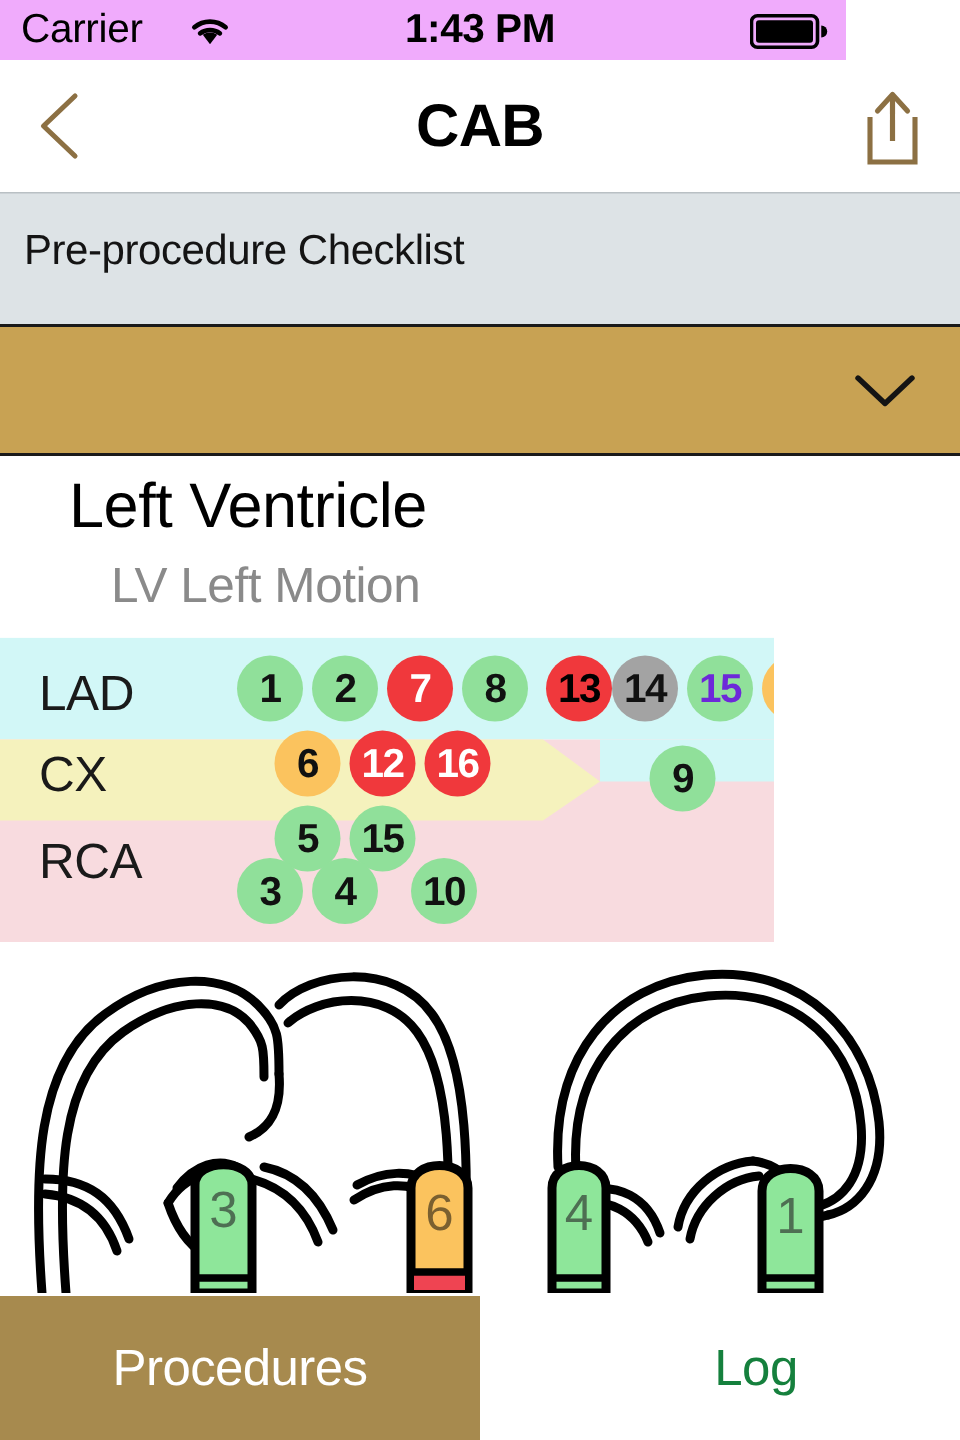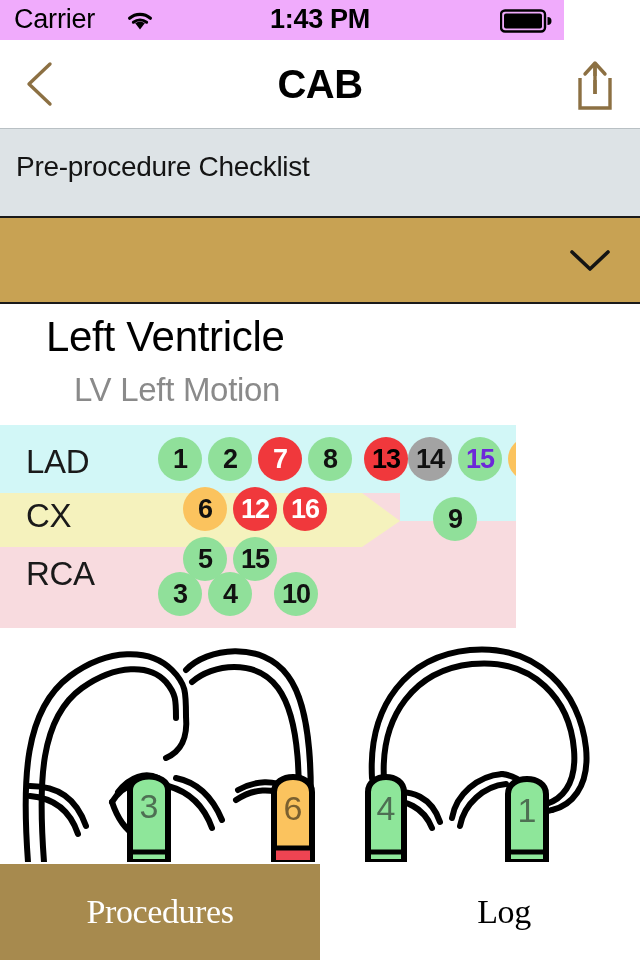--- a/index.html
+++ b/index.html
@@ -114,24 +114,24 @@
 
   
   .tabbar {
     position:absolute; left:0; bottom:0; width:640px; height:96px;
     background:#fff;
   }
   .tab {
     position:absolute; top:0; height:96px; width:320px;
     display:flex; align-items:center; justify-content:center;
     font-size:34px; letter-spacing:-0.4px;
-    box-sizing:border-box; cursor:pointer;font-family:Liberation Serif, serif;
+    box-sizing:border-box; cursor:pointer;
   }
   .tab-active { left:0; background:#a78a4e; color:#ffffff; }
-  .tab-inactive { left:320px; background:#ffffff; color:#000000;padding-left:48px; }
+  .tab-inactive { left:320px; background:#ffffff; color:#15803d;padding-left:48px; }
 </style>
 </head>
 <body>
 
 <div id="app">
 
   <div class="statusbar">
     <div class="sb-carrier">Carrier</div>
     <div class="sb-wifi">
       <svg width="30" height="23" viewBox="0 0 30 23">

